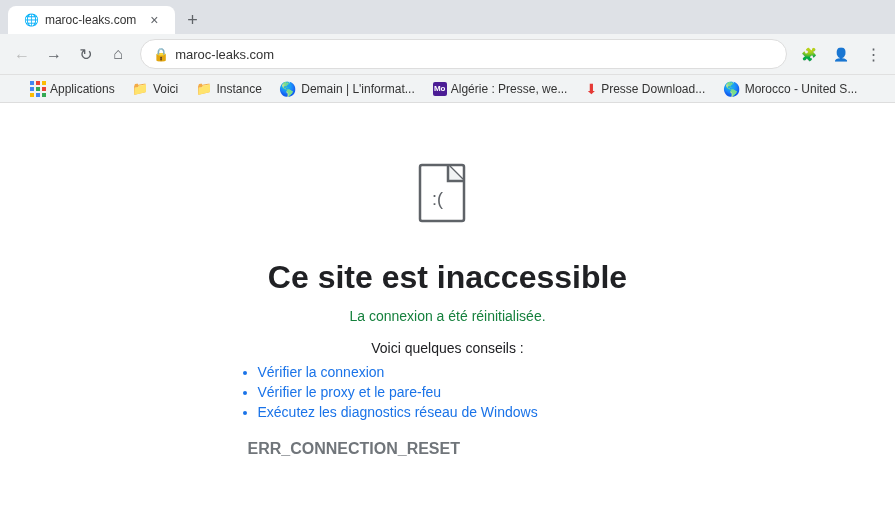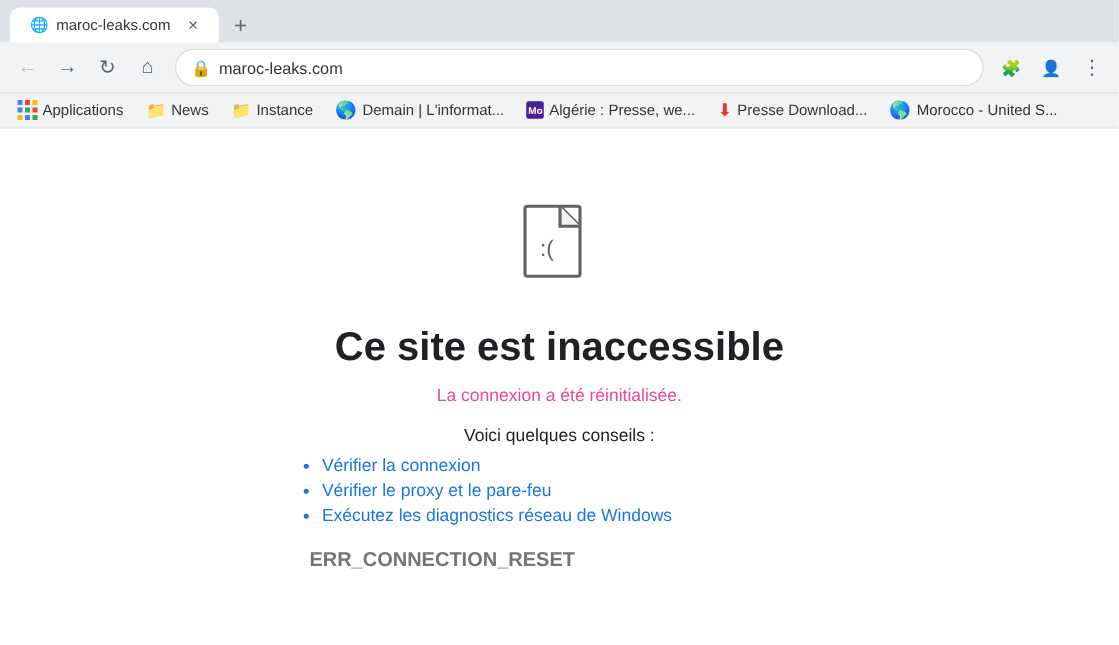--- a/index.html
+++ b/index.html
@@ -81,22 +81,23 @@
 
     .address-text {
       font-size: 13px;
       color: #333;
       flex: 1;
     }
 
     
     .bookmarks-bar {
       display: flex;
+      align-items: center;
       background: #f1f3f4;
-      padding: 2px 6px;
+      padding: 2px 22px;
       height: 28px;
       gap: 2px;
       border-top: 1px solid #e0e0e0;
       font-size: 12px;
     }
 
     .bookmark-item {
       display: flex;
       align-items: center;
       gap: 4px;
@@ -147,21 +148,21 @@
 
     .error-title {
       font-size: 32px;
       font-weight: 600;
       color: #202124;
       margin-bottom: 12px;
     }
 
     .error-subtitle {
       font-size: 14px;
-      color: #ec4899;
+      color: #15803d;
       margin-bottom: 16px;
     }
 
     .error-tips {
       list-style: disc;
       padding-left: 20px;
       align-self: flex-start;
       margin-left: calc(50% - 210px);
       margin-bottom: 16px;
     }
@@ -250,21 +251,21 @@
         <div class="apps-dot r"></div>
         <div class="apps-dot y"></div>
         <div class="apps-dot b"></div>
         <div class="apps-dot g"></div>
       </div>
       <span>Applications</span>
     </div>
 
     <div class="bookmark-item">
       <span class="bm-folder-yellow">📁</span>
-      <span>News</span>
+      <span>Voici</span>
     </div>
 
     <div class="bookmark-item">
       <span class="bm-folder-orange">📁</span>
       <span>Instance</span>
     </div>
 
     <div class="bookmark-item">
       <span class="bm-globe">🌎</span>
       <span>Demain | L'informat...</span>

